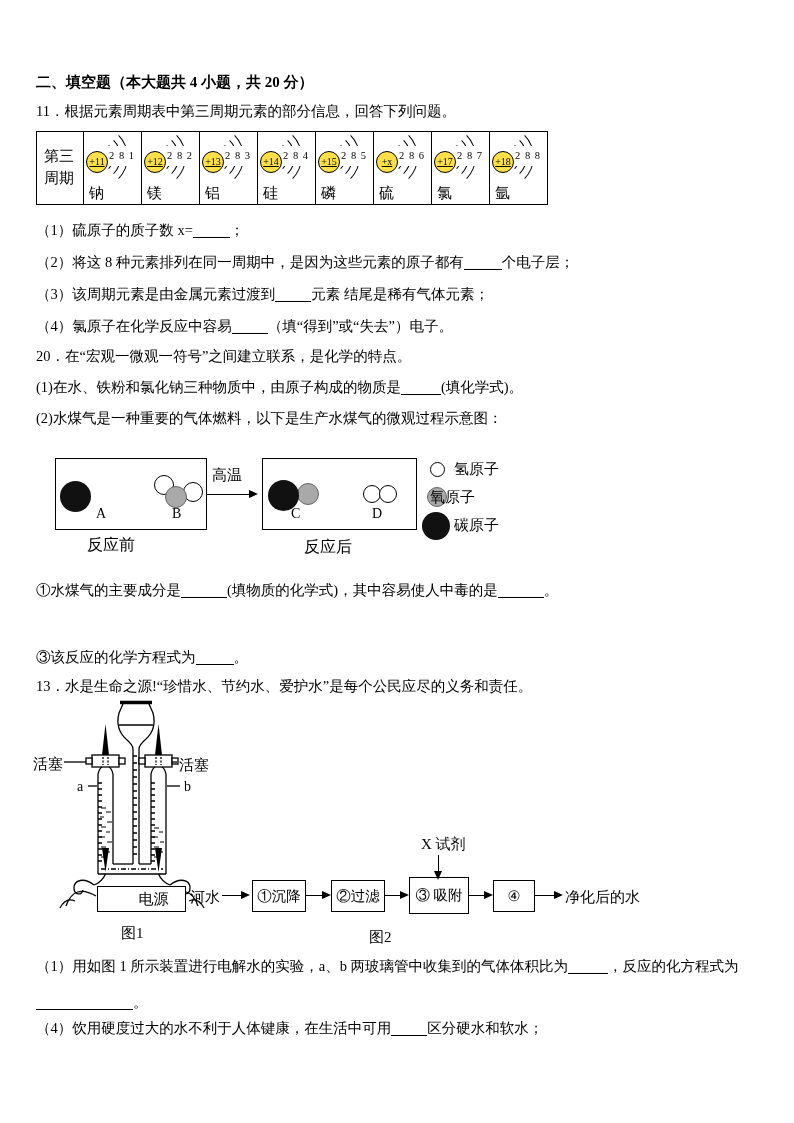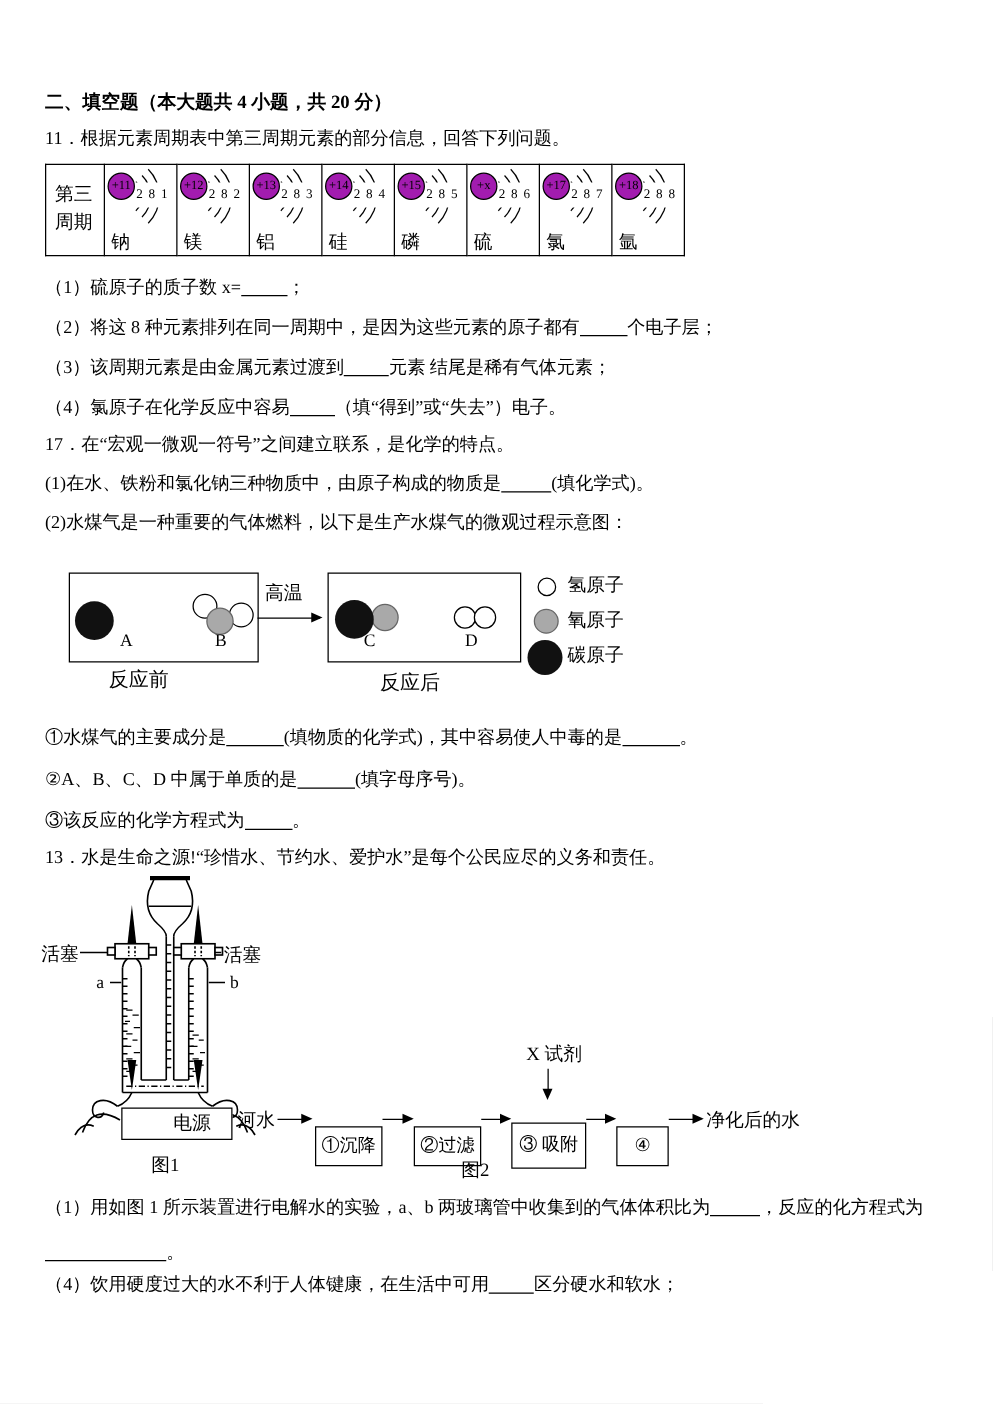--- a/index.html
+++ b/index.html
@@ -13,23 +13,23 @@
   .bold { font-weight:bold; font-size:15px; }
   .blank { display:inline-block; height:14px; border-bottom:1.4px solid #000; vertical-align:-3px; }
   .b36{width:36px}.b37{width:37px}.b38{width:38px}.b40{width:40px}.b46{width:46px}.b97{width:97px}
 
   
   .ptable { position:absolute; left:36px; top:131px; border-collapse:collapse; }
   .ptable td { border:1.6px solid #000; padding:0; vertical-align:top; }
   .rowlabel-cell { width:46px; height:72px; vertical-align:middle !important; }
   .rowlabel { width:32px; margin:0 auto; font-size:15px; line-height:1.45; }
   .ecell { position:relative; width:57px; height:72px; overflow:hidden; }
-  .nucleus { position:absolute; left:2px; top:6px; width:20px; height:20px;
-    border:1px solid #000; border-radius:50%; background:#a21caf; z-index:3;
-    font-size:10px; line-height:19px; text-align:center; }
+  .nucleus { position:absolute; left:2px; top:19px; width:20px; height:20px;
+    border:1px solid #000; border-radius:50%; background:#fde047; z-index:3;
+    font-size:10px; line-height:19px; text-align:center;text-decoration:underline; }
   .config { position:absolute; left:24px; top:14px; height:20px; line-height:20px;
     font-size:10.5px; letter-spacing:1px; background:#fff; z-index:2; padding:0 1px; }
   .arc { position:absolute; border:1.2px solid; border-radius:50%;
     border-color:transparent #000 transparent transparent; z-index:1; }
   .arc1 { left:-4px;  top:8px;  width:32px; height:32px; }
   .arc2 { left:-11px; top:1px;  width:46px; height:46px; }
   .arc3 { left:-18px; top:-6px; width:60px; height:60px; }
   .ename { position:absolute; left:5px; bottom:1px; font-size:15px; z-index:3; }
 
   
@@ -47,21 +47,21 @@
   
   .harrow { position:absolute; height:0; border-top:1.6px solid #000; }
   .harrow::after { content:""; position:absolute; right:-2px; top:-5.5px;
     border-left:9px solid #000; border-top:4.5px solid transparent; border-bottom:4.5px solid transparent; }
   .varrow { position:absolute; width:0; border-left:1.6px solid #000; }
   .varrow::after { content:""; position:absolute; left:-5.5px; bottom:-8px;
     border-top:9px solid #000; border-left:4.5px solid transparent; border-right:4.5px solid transparent; }
 
   
   .fbox { position:absolute; border:1.5px solid #000; background:#fff;
-    text-align:center; font-size:14.5px; white-space:nowrap;margin-top:21px; }
+    text-align:center; font-size:14.5px; white-space:nowrap; }
 
   .power-box { position:absolute; border:1.5px solid #000; background:#fff;
     text-align:center; font-size:15px;padding-left:24px; }
 </style>
 </head>
 <body>
 
 <div class="page">
 
   <div class="line bold" style="left:36px; top:72px;">二、填空题（本大题共 4 小题，共 20 分）</div>
@@ -156,21 +156,21 @@
           </td>
     </tr>
   </tbody>
     </table>
 
   <div class="line" style="left:36px; top:220px;"><span>（1）硫原子的质子数 x=</span><span class="blank b37"></span><span>；</span></div>
   <div class="line" style="left:36px; top:252px;"><span>（2）将这 8 种元素排列在同一周期中，是因为这些元素的原子都有</span><span class="blank b38"></span><span>个电子层；</span></div>
   <div class="line" style="left:36px; top:284px;"><span>（3）该周期元素是由金属元素过渡到</span><span class="blank b36"></span><span>元素 结尾是稀有气体元素；</span></div>
   <div class="line" style="left:36px; top:316px;"><span>（4）氯原子在化学反应中容易</span><span class="blank b36"></span><span>（填“得到”或“失去”）电子。</span></div>
 
-  <div class="line" style="left:36px; top:346px;">17．在“宏观一微观一符号”之间建立联系，是化学的特点。</div>
+  <div class="line" style="left:36px; top:346px;">20．在“宏观一微观一符号”之间建立联系，是化学的特点。</div>
   <div class="line" style="left:36px; top:377px;"><span>(1)在水、铁粉和氯化钠三种物质中，由原子构成的物质是</span><span class="blank b40"></span><span>(填化学式)。</span></div>
   <div class="line" style="left:36px; top:408px;">(2)水煤气是一种重要的气体燃料，以下是生产水煤气的微观过程示意图：</div>
 
   <div class="rxn">
     <div class="rbox" style="left:15px; top:8px; width:150px; height:70px;"></div>
     <div class="circ c-black" style="left:20px; top:31px; width:31px; height:31px;"></div>
     <div class="mol-label" style="left:56px; top:56px;">A</div>
     <div class="circ c-white" style="left:114px; top:25px; width:20px; height:20px;"></div>
     <div class="circ c-white" style="left:143px; top:32px; width:20px; height:20px;"></div>
     <div class="circ c-gray" style="left:125px; top:36px; width:22px; height:22px;"></div>
@@ -183,30 +183,29 @@
     <div class="circ c-gray" style="left:257px; top:33px; width:22px; height:22px;"></div>
     <div class="circ c-black" style="left:228px; top:30px; width:31px; height:31px;"></div>
     <div class="mol-label" style="left:251px; top:56px;">C</div>
     <div class="circ c-white" style="left:323px; top:35px; width:18px; height:18px;"></div>
     <div class="circ c-white" style="left:339px; top:35px; width:18px; height:18px;"></div>
     <div class="mol-label" style="left:332px; top:56px;">D</div>
 
     <div class="circ c-white" style="left:390px; top:12px; width:15px; height:15px;"></div>
     <div class="fig-text" style="left:414px; top:10px;">氢原子</div>
     <div class="circ c-gray" style="left:387px; top:37px; width:20px; height:20px;"></div>
-    <div class="fig-text" style="left:414px; top:38px;">氧原子</div>
+    <div class="fig-text" style="left:390px; top:38px;">氧原子</div>
     <div class="circ c-black" style="left:382px; top:62px; width:28px; height:28px;"></div>
     <div class="fig-text" style="left:414px; top:66px;">碳原子</div>
 
     <div class="cap-text" style="left:47px; top:85px;">反应前</div>
     <div class="cap-text" style="left:264px; top:87px;">反应后</div>
   </div>
 
   <div class="line" style="left:36px; top:580px;"><span>①水煤气的主要成分是</span><span class="blank b46"></span><span>(填物质的化学式)，其中容易使人中毒的是</span><span class="blank b46"></span><span>。</span></div>
-  <div class="line" style="left:36px; top:614px;"><span>②A、B、C、D 中属于单质的是</span><span class="blank b46"></span><span>(填字母序号)。</span></div>
   <div class="line" style="left:36px; top:647px;"><span>③该反应的化学方程式为</span><span class="blank b38"></span><span>。</span></div>
 
   <div class="line" style="left:36px; top:676px;text-align:right;">13．水是生命之源!“珍惜水、节约水、爱护水”是每个公民应尽的义务和责任。</div>
 
   <svg style="position:absolute; left:30px; top:698px;" width="190" height="250" viewBox="0 0 190 250">
     <g stroke="#000" fill="none" stroke-width="1.3">
 
       <g>
         <line x1="90" y1="4.5" x2="122" y2="4.5" stroke-width="3.5"></line>
         <path d="M93,6 L89,15 Q85,31 96,41 Q103,47 103,51"></path>

